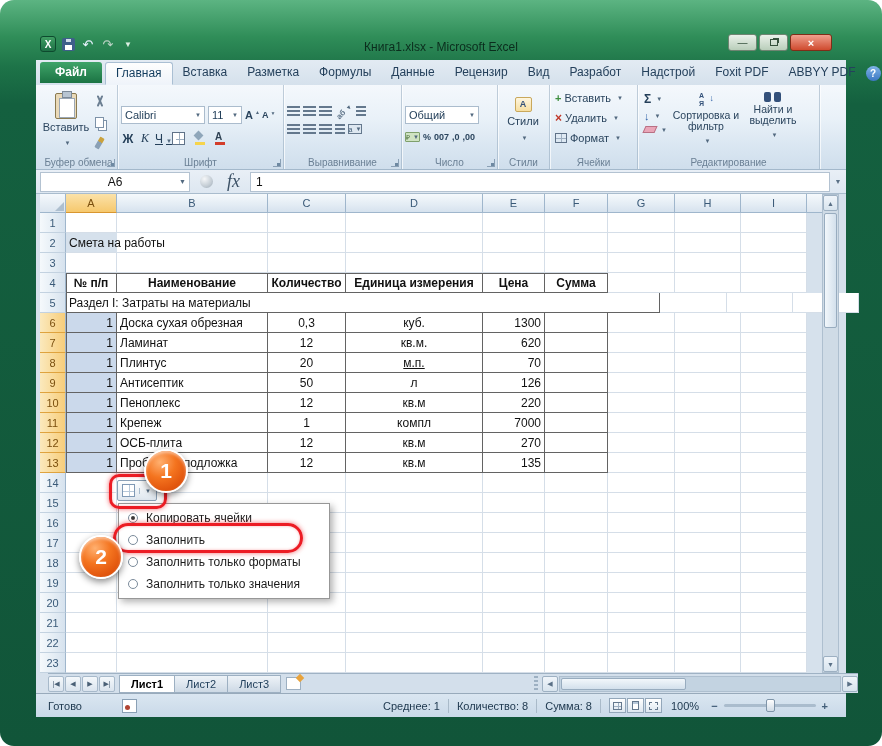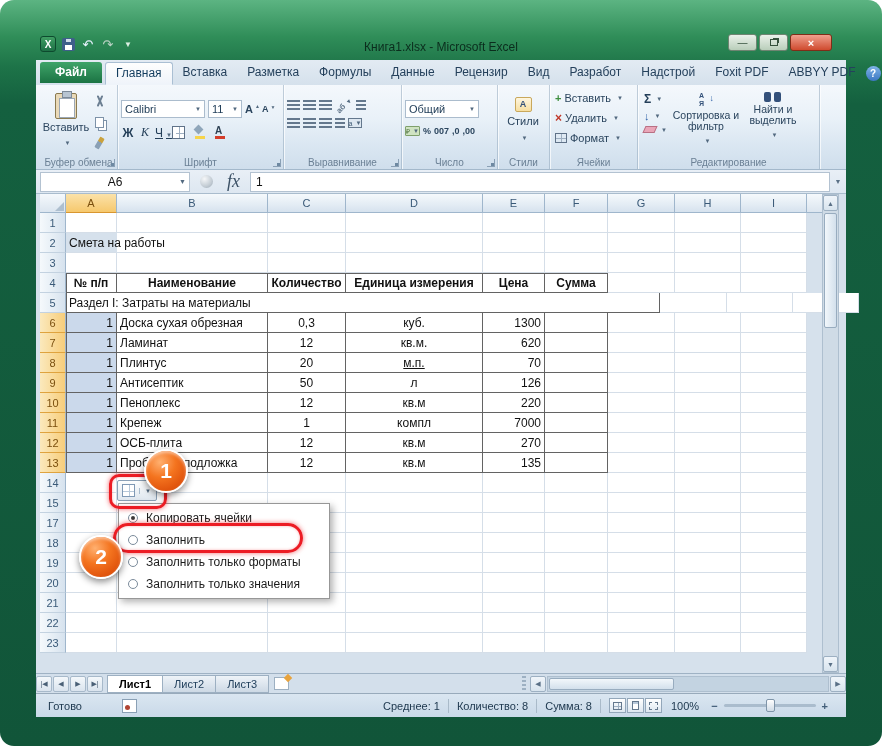--- a/index.html
+++ b/index.html
@@ -35,21 +35,21 @@
   .help-btn { width:15px; height:15px; border-radius:50%; background:linear-gradient(#7fb4e8,#3c77c2); color:#fff; font-size:10px; font-weight:bold; display:flex; align-items:center; justify-content:center; }
   
   .ribbon { position:absolute; left:0; top:25px; width:810px; height:85px; display:flex;
     background:linear-gradient(180deg,#f4f8fc 0%,#e9f1f8 40%,#dbe7f2 70%,#cfdeec 100%);
     border-bottom:1px solid #a3b8cb; padding-left:4px; }
   .rgroup { position:relative; height:100%; border-right:1px solid rgba(148,169,190,.55);
     box-shadow:1px 0 0 rgba(255,255,255,.7); padding:3px 3px 14px; flex:none; }
   .g-label { position:absolute; bottom:1px; left:0; right:0; text-align:center; font-size:10px; color:#6b8095; }
   .launcher { position:absolute; right:2px; bottom:2px; width:8px; height:8px; border:1px solid #8aa0b5; border-top:none; border-left:none; }
   .launcher::after { content:""; position:absolute; right:0; bottom:0; width:3px; height:3px; background:#6e89a2; }
-  .rrow { display:flex; align-items:center; gap:3px; margin-top:12px; }
+  .rrow { display:flex; align-items:center; gap:3px; margin-top:18px; }
   .combo { background:#fff; border:1px solid #abbccd; height:18px; display:flex; align-items:center; font-size:11px; color:#1d3a55; padding:0 3px; justify-content:space-between; }
   .cr::after { content:"▼"; font-size:6px; color:#52697f; margin-left:3px; }
   .rbtn { display:flex; align-items:center; gap:2px; padding:1px 3px; border-radius:2px; font-size:11px; color:#2b455e; }
   .paste-btn { width:46px; height:64px; display:flex; flex-direction:column; align-items:center; justify-content:center; gap:2px; border:1px solid transparent; border-radius:3px; font-size:11px; color:#2b455e; }
   .clipboard-ic { width:22px; height:26px; background:#e9d9b8; border:1px solid #8a7a50; border-radius:2px; position:relative; }
   .clipboard-ic::before { content:""; position:absolute; left:3px; top:4px; width:14px; height:18px; background:#fff; border:1px solid #9aa7b5; }
   .clipboard-ic::after { content:""; position:absolute; left:6px; top:-3px; width:8px; height:5px; background:#b8c5d2; border:1px solid #7c8a99; }
   .clip-col { display:flex; flex-direction:column; gap:3px; padding-top:4px; }
   .mini-btn { width:20px; height:18px; display:flex; align-items:center; justify-content:center; border-radius:2px; }
   .i-cut { position:relative; width:11px; height:12px; }
@@ -142,21 +142,21 @@
   .anno { position:absolute; border:3px solid #ec1c24; box-shadow:0 0 5px rgba(236,28,36,.65), inset 0 0 3px rgba(236,28,36,.35); z-index:8; pointer-events:none; }
   .anno-smarttag { left:73px; top:414px; width:58px; height:35px; border-radius:10px; }
   .anno-fill { left:77px; top:463px; width:190px; height:30px; border-radius:15px; }
   .callout { position:absolute; width:44px; height:44px; border-radius:50%; z-index:9;
     background:radial-gradient(circle at 35% 28%,#ffb070 0%,#f4741f 40%,#e2560e 72%,#c84a0c 100%);
     border:2px solid #fff; box-shadow:0 3px 7px rgba(0,0,0,.45), inset 0 2px 3px rgba(255,255,255,.5);
     color:#fff; font-size:21px; font-weight:bold; display:flex; align-items:center; justify-content:center; }
   .callout.one { left:108px; top:389px; }
   .callout.two { left:43px; top:475px; }
   
-  .tabbar { position:absolute; left:0; top:613px; width:810px; height:20px; background:#d3dfeb; border-top:1px solid #9fb2c4; display:flex; align-items:center; }
+  .tabbar { position:absolute; left:12px; top:613px; width:810px; height:20px; background:#d3dfeb; border-top:1px solid #9fb2c4; display:flex; align-items:center; }
   .snav { width:16px; height:16px; margin-right:1px; display:flex; align-items:center; justify-content:center; font-size:7px; color:#4a6076; background:linear-gradient(#f4f8fb,#dae4ee); border:1px solid #a7b9ca; border-radius:2px; }
   .stab { height:18px; padding:0 11px; display:flex; align-items:center; font-size:11px; color:#24425e; background:linear-gradient(#eef3f8,#cdd9e5); border:1px solid #9db0c2; border-left:none; }
   .stab.active { background:#fff; color:#000; font-weight:bold; border-left:1px solid #9db0c2; }
   .newsheet { width:15px; height:13px; background:#fff; border:1px solid #9db0c2; position:relative; margin-left:5px; }
   .newsheet::after { content:""; position:absolute; right:-3px; top:-3px; width:6px; height:6px; background:#e8a33d; transform:rotate(45deg); }
   .split { width:4px; height:15px; margin:0 4px 0 auto; background:repeating-linear-gradient(180deg,#9db0c2 0 2px,transparent 2px 4px); }
   .hscroll { display:flex; align-items:center; height:16px; }
   .htrack { width:282px; height:16px; background:#c3d3e1; border:1px solid #aebfcf; position:relative; margin:0 1px; }
   .hthumb { position:absolute; left:1px; top:1px; bottom:1px; width:125px; background:linear-gradient(#f2f7fb,#d3e0ec); border:1px solid #98acbf; border-radius:2px; }
   .hbtn { width:16px; height:16px; display:flex; align-items:center; justify-content:center; font-size:7px; color:#5a7086; background:linear-gradient(#f0f5fa,#d8e4ee); border:1px solid #9db0c2; border-radius:2px; }
@@ -549,20 +549,32 @@
           <div class="cell" style="width: 78px;"></div>
           <div class="cell" style="width: 137px;"></div>
           <div class="cell" style="width: 62px;"></div>
           <div class="cell" style="width: 63px;"></div>
           <div class="cell" style="width: 67px;"></div>
           <div class="cell" style="width: 66px;"></div>
           <div class="cell" style="width: 66px;"></div>
         </div>
         <div class="g-row">
           <div class="rowh">15</div>
+          <div class="cell" style="width: 51px;"></div>
+          <div class="cell" style="width: 151px;"></div>
+          <div class="cell" style="width: 78px;"></div>
+          <div class="cell" style="width: 137px;"></div>
+          <div class="cell" style="width: 62px;"></div>
+          <div class="cell" style="width: 63px;"></div>
+          <div class="cell" style="width: 67px;"></div>
+          <div class="cell" style="width: 66px;"></div>
+          <div class="cell" style="width: 66px;"></div>
+        </div>
+        <div class="g-row">
+          <div class="rowh">16</div>
           <div class="cell" style="width: 51px;"></div>
           <div class="cell" style="width: 151px;"></div>
           <div class="cell" style="width: 78px;"></div>
           <div class="cell" style="width: 137px;"></div>
           <div class="cell" style="width: 62px;"></div>
           <div class="cell" style="width: 63px;"></div>
           <div class="cell" style="width: 67px;"></div>
           <div class="cell" style="width: 66px;"></div>
           <div class="cell" style="width: 66px;"></div>
         </div>

